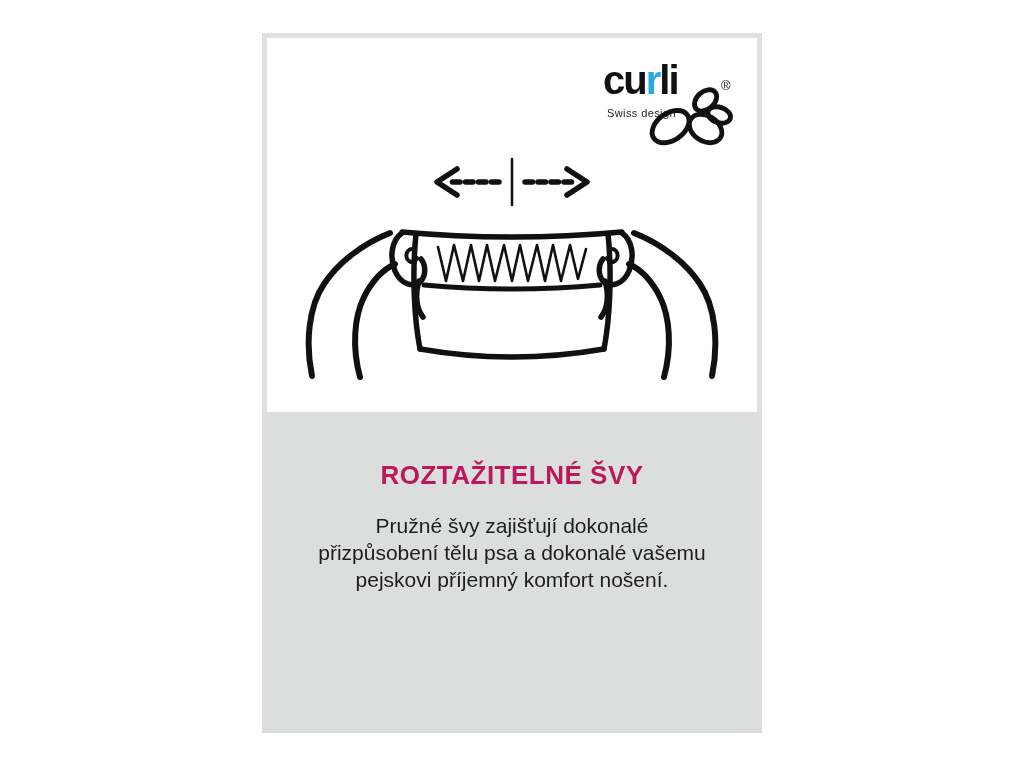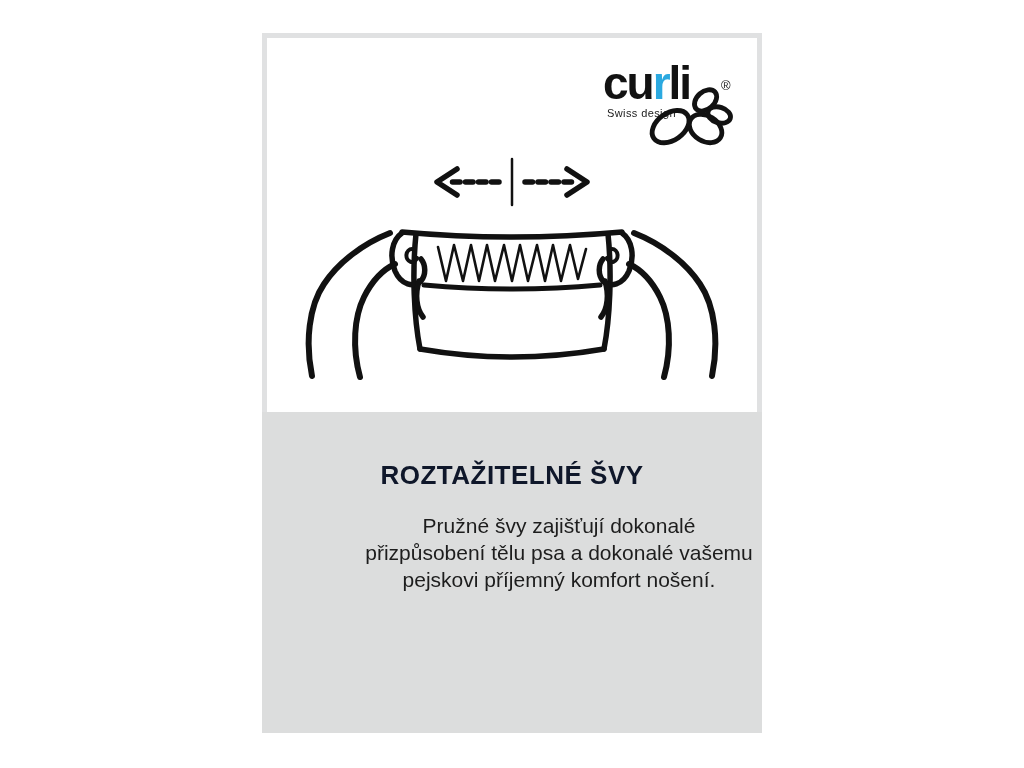--- a/index.html
+++ b/index.html
@@ -38,21 +38,21 @@
     position: absolute;
     left: 328px;
     top: 20px;
     width: 160px;
     height: 105px;
   }
   .brand {
     position: absolute;
     left: 8px;
     top: 2px;
-    font-size: 46px;
+    font-size: 40px;
     font-weight: bold;
     letter-spacing: -2px;
     line-height: 1;
     color: #121212;
     white-space: nowrap;
   }
   .brand .accent { color: #2BA9E0; }
   .tagline {
     position: absolute;
     left: 12px;
@@ -75,30 +75,29 @@
   .hands-figure { position: absolute; left: 35px; top: 180px; }
   
   .heading {
     position: absolute;
     top: 48px;
     width: 100%;
     text-align: center;
     font-size: 26px;
     font-weight: bold;
     letter-spacing: 0.5px;
-    color: #0f172a;
+    color: #be185d;
   }
   .para {
     position: absolute;
     width: 100%;
     text-align: center;
     font-size: 21px;
     line-height: 27px;
     color: #1d1d1d;
-    padding-left: 47px;
   }
   .para-1 { top: 100px; }
   .para-2 { top: 205px; }
 </style>
 </head>
 <body>
 
 <div class="card">
 
   <div class="card-top">

